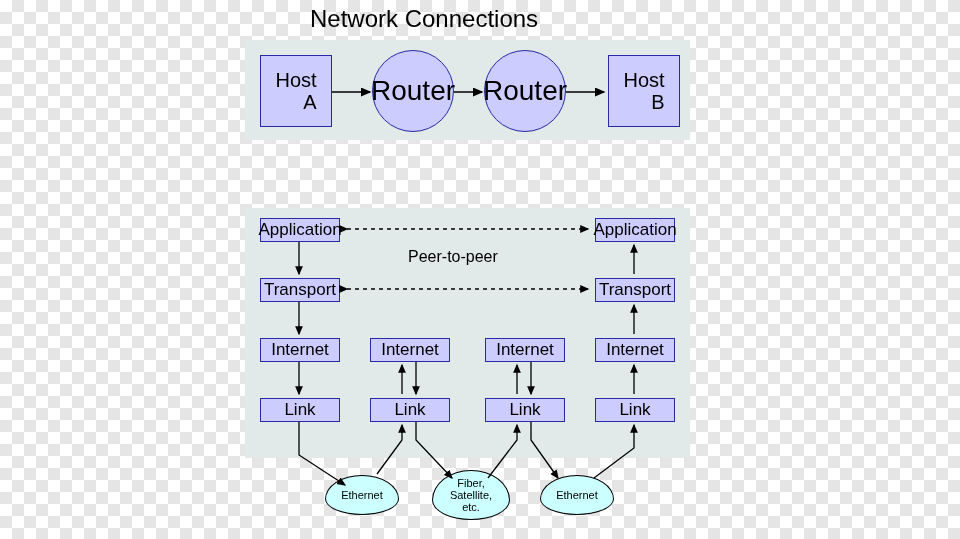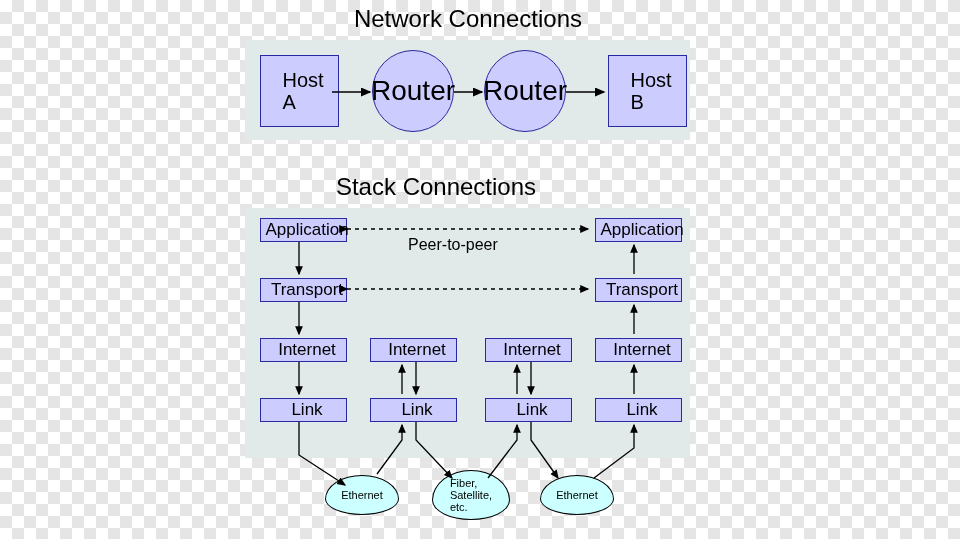--- a/index.html
+++ b/index.html
@@ -11,49 +11,48 @@
     linear-gradient(45deg,transparent 75%,#e5e5e5 75%),
     linear-gradient(-45deg,transparent 75%,#e5e5e5 75%);
   background-size:24px 24px;
   background-position:0 0,0 12px,12px -12px,-12px 0;
   background-color:#fff;
 }
 .abs{position:absolute;}
 .title{font-size:24px;color:#000;}
 .panel{background:#e2e9e9;}
 .box{border:1.5px solid #2929a3;background:#ccccff;display:flex;align-items:center;
-     justify-content:center;text-align:left;line-height:1.1;padding-left:7px;}
+     justify-content:center;text-align:right;line-height:1.1;}
 .big{font-size:20px;}
 .mid{font-size:17px;}
 .circle{border:1.5px solid #2929a3;background:#ccccff;border-radius:50%;
         display:flex;align-items:center;justify-content:center;font-size:28px;}
 .cloud{background:#ccffff;border:1px solid #000;position:absolute;
-       display:flex;align-items:center;justify-content:center;
+       display:flex;align-items:center;justify-content:center;text-align:center;
        font-size:11px;line-height:1.1;}
 .subtitle{font-size:16px;}
 svg.conn{position:absolute;top:0;left:0;pointer-events:none;}
 </style>
 </head>
 <body>
 
 <div class="page">
 
-  <div class="abs title" style="left:322px;top:5px;width:260px;text-align:right">Network Connections</div>
+  <div class="abs title" style="left:310px;top:5px;width:260px;text-align:left">Network Connections</div>
   <div class="abs panel" style="left:245px;top:40px;width:445px;height:100px;"></div>
 
   <div class="abs box big" style="left:260px;top:55px;width:70px;height:70px;white-space:pre;">Host
 A</div>
   <div class="abs circle" style="left:372px;top:50px;width:80px;height:80px;">Router</div>
   <div class="abs circle" style="left:484px;top:50px;width:80px;height:80px;">Router</div>
   <div class="abs box big" style="left:608px;top:55px;width:70px;height:70px;white-space:pre;">Host
 B</div>
 
-  <div class="abs title" style="left:326px;top:173px;width:220px;text-align:center">Stack Connections</div>
   <div class="abs panel" style="left:245px;top:208px;width:445px;height:250px;"></div>
-  <div class="abs subtitle" style="left:408px;top:236px">Peer-to-peer</div>
+  <div class="abs subtitle" style="left:408px;top:248px">Peer-to-peer</div>
 
   <div class="abs box mid" style="left:260px;top:218px;width:78px;height:22px">Application</div>
   <div class="abs box mid" style="left:260px;top:278px;width:78px;height:22px">Transport</div>
   <div class="abs box mid" style="left:260px;top:338px;width:78px;height:22px">Internet</div>
   <div class="abs box mid" style="left:260px;top:398px;width:78px;height:22px">Link</div>
 
   <div class="abs box mid" style="left:370px;top:338px;width:78px;height:22px">Internet</div>
   <div class="abs box mid" style="left:370px;top:398px;width:78px;height:22px">Link</div>
 
   <div class="abs box mid" style="left:485px;top:338px;width:78px;height:22px">Internet</div>

